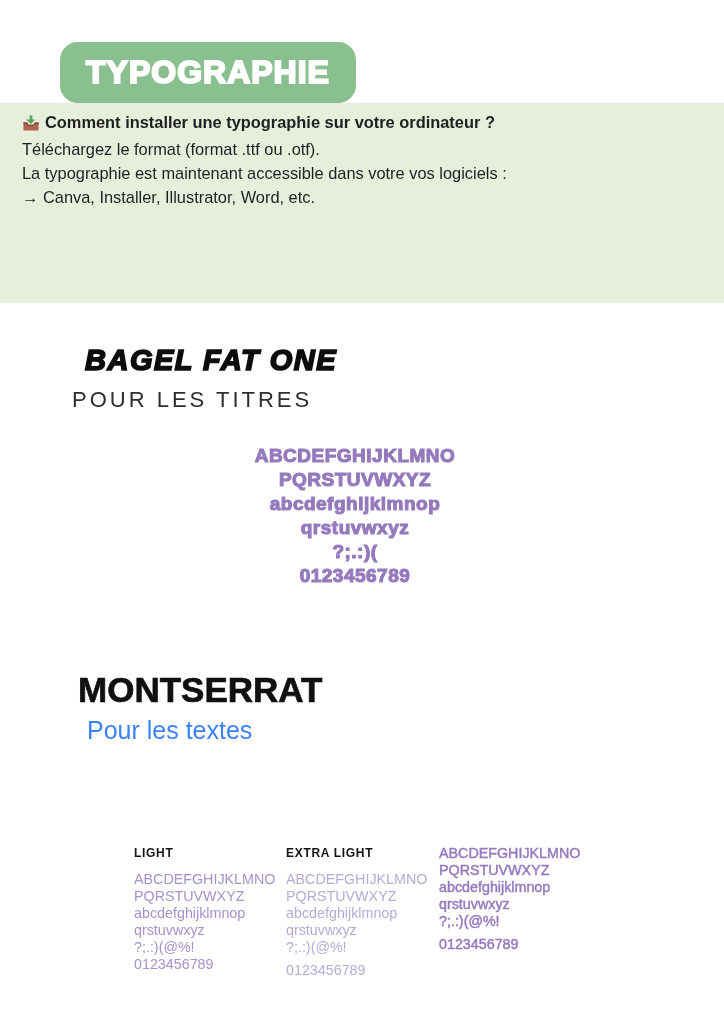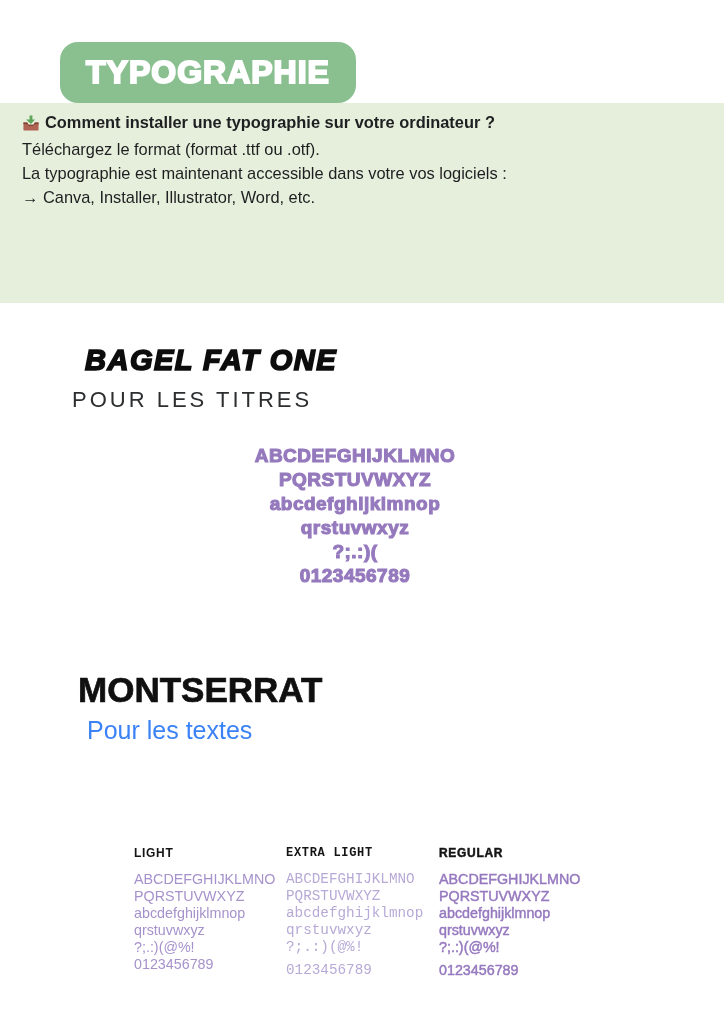--- a/index.html
+++ b/index.html
@@ -70,21 +70,21 @@
     font-size: 25px; color: #3b82f6;
   }
 
   .wcol { top: 836px; width: 176px; text-align: left; margin-top: 9px; }
   .wcol .wlabel {
     font-size: 12px; font-weight: bold; letter-spacing: 0.7px;
     color: #141414; margin: 0 0 9px 0;
   }
   .wcol p { margin: 0; font-size: 14.3px; line-height: 17px; }
   .wcol-light   { left: 134px; color: var(--light-purple, #a692cb); }
-  .wcol-xlight  { left: 286px; color: var(--extra-light-purple, #b7aad6); font-family: Liberation Mono, monospace; }
+  .wcol-xlight  { left: 286px; color: var(--extra-light-purple, #b7aad6); }
   .wcol-regular { left: 439px; color: var(--regular-purple, #9679bf); }
   .wcol-regular p { -webkit-text-stroke: 0.45px currentColor; }
   .wcol-xlight .num, .wcol-regular .num { margin-top: 6px; }
 </style>
 </head>
 <body>
 
 <div>
 
   <div class="abs badge">
@@ -134,21 +134,20 @@
     <p class="wlabel">EXTRA LIGHT</p>
     <p>ABCDEFGHIJKLMNO</p>
     <p>PQRSTUVWXYZ</p>
     <p>abcdefghijklmnop</p>
     <p>qrstuvwxyz</p>
     <p>?;.:)(@%!</p>
     <p class="num">0123456789</p>
   </div>
 
   <div class="abs wcol wcol-regular">
-    <p class="wlabel">REGULAR</p>
     <p>ABCDEFGHIJKLMNO</p>
     <p>PQRSTUVWXYZ</p>
     <p>abcdefghijklmnop</p>
     <p>qrstuvwxyz</p>
     <p>?;.:)(@%!</p>
     <p class="num">0123456789</p>
   </div>
 
 </div>
 

